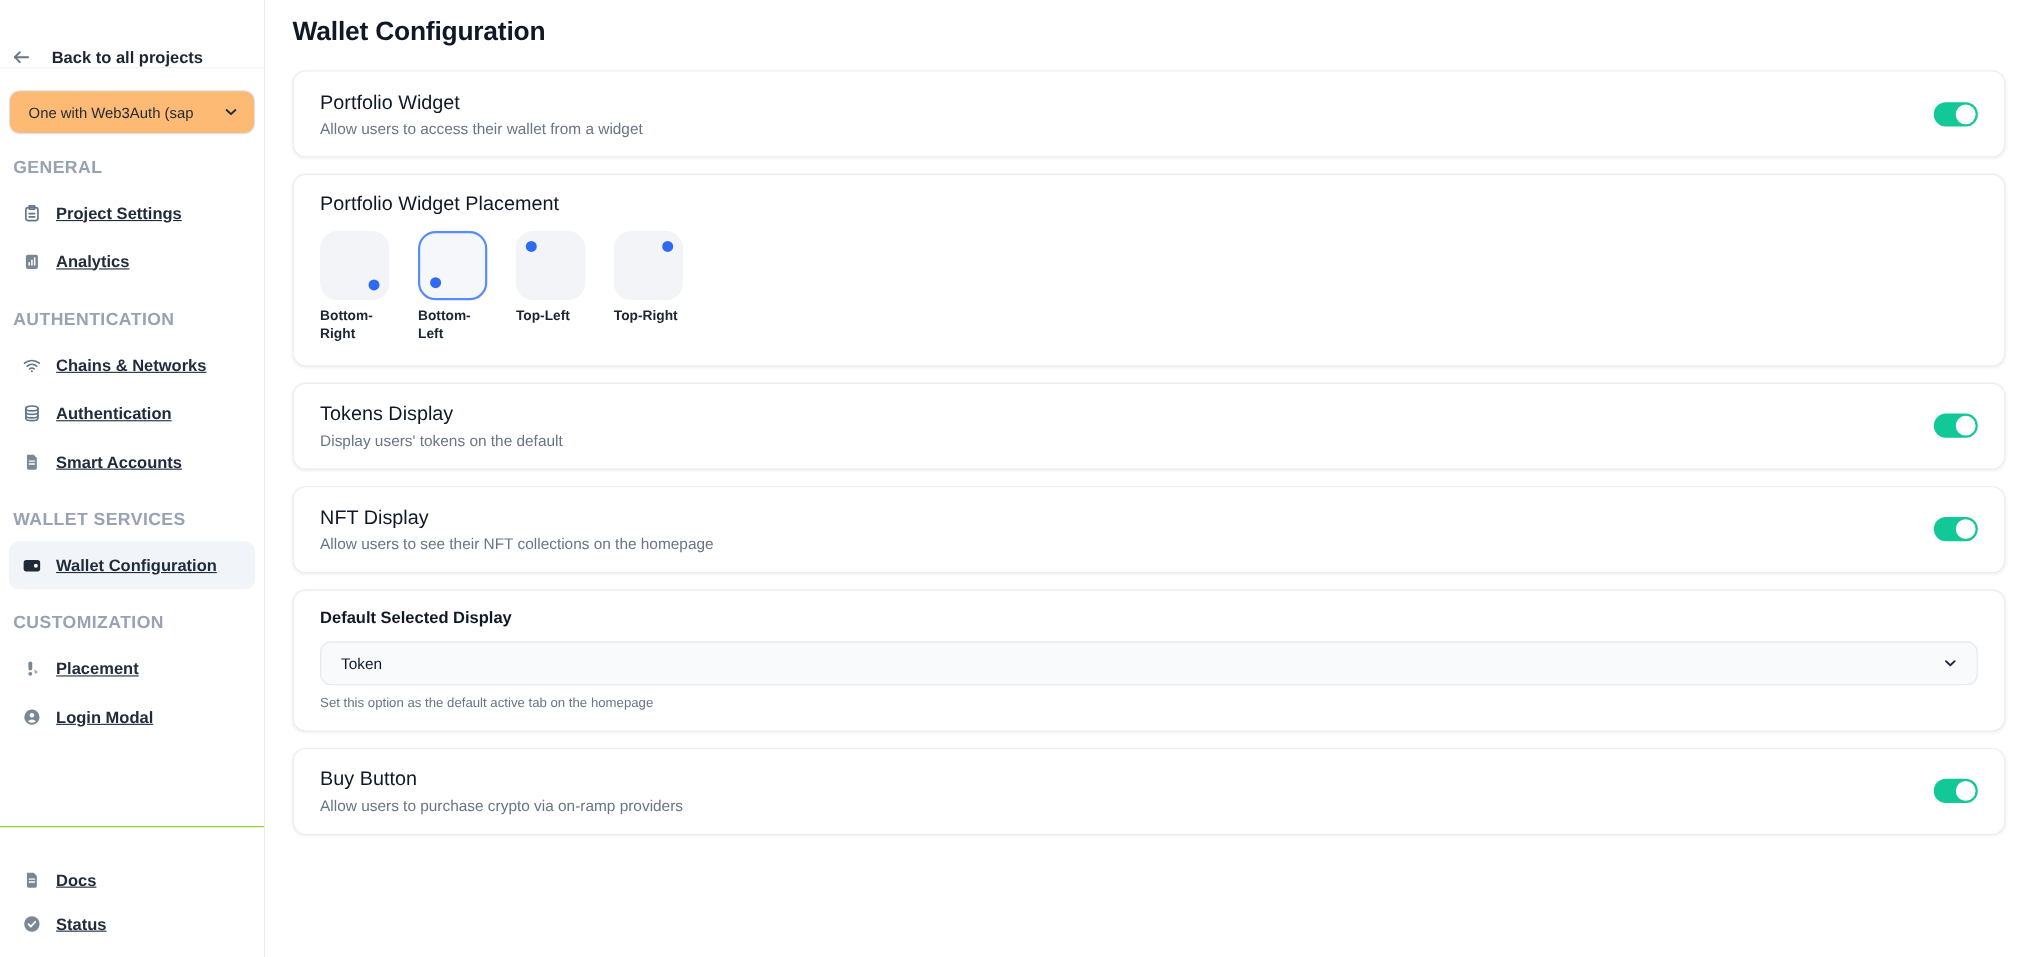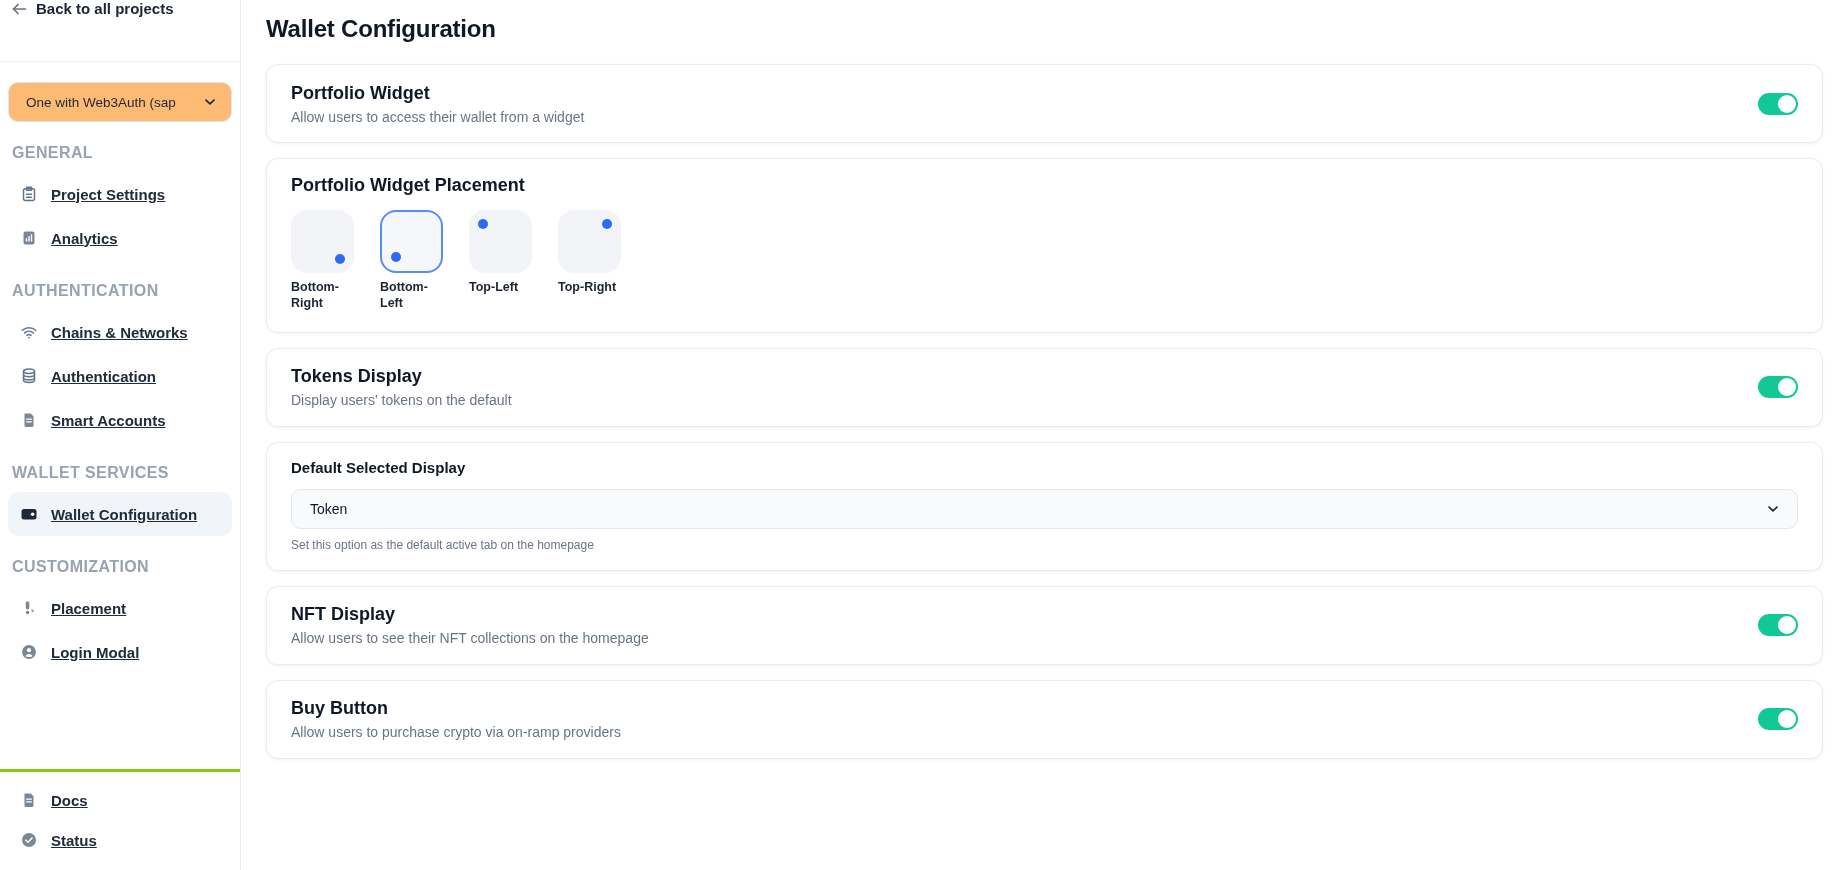--- a/index.html
+++ b/index.html
@@ -11,21 +11,21 @@
   }
   svg { display: block; }
 
   
   .sidebar {
     width: 241px; flex: 0 0 241px; height: 870px;
     border-right: 1px solid #e9edf1;
     display: flex; flex-direction: column; background: #fff;
   }
   .back-row {
-    height: 62px; display: flex; align-items: flex-start; gap: 8px;
+    height: 62px; display: flex; align-items: flex-end; gap: 19px;
     padding: 0 14px 0 10px; border-bottom: 1px solid #eef1f5; cursor: pointer;
   }
   .back-row .back-label { font-size: 15px; font-weight: 700; color: #1b2533; }
 
   .project-select {
     margin: 20px 8px 0; height: 40px;
     border: 1px solid #dde3ea; border-radius: 10px; background: #fdba74;
     display: flex; align-items: center; justify-content: space-between;
     padding: 0 13px 0 17px; cursor: pointer;
   }
@@ -41,40 +41,40 @@
   }
   .nav-item {
     height: 44px; display: flex; align-items: center; gap: 13px;
     padding: 0 12px; border-radius: 10px; cursor: pointer;
   }
   .nav-item .label { font-size: 15px; font-weight: 600; color: #202b3b; text-decoration: underline; }
   .nav-item.active { background: #f1f5f9; }
   .icon-18 { width: 18px; height: 18px; flex: 0 0 18px; }
 
   .sidebar-footer {
-    margin-top: auto; border-top: 3px solid #84cc16; padding: 8px 8px 10px;
+    margin-top: auto; border-top: 1px solid #84cc16; padding: 28px 8px 10px;
   }
   .sidebar-footer .nav-item { height: 40px; }
 
   
   .main { flex: 1 1 auto; padding: 15px 17px 0 25px; }
   .page-title {
     font-size: 24px; font-weight: 700; color: #101828;
     letter-spacing: -0.2px; margin: 0 0 21px;
   }
   .card {
     background: #fff; border: 1px solid #e9edf1; border-radius: 12px;
     box-shadow: 0 1px 3px rgba(16,24,40,.06);
     margin-bottom: 15px;
   }
   .card.row {
     display: flex; align-items: center; justify-content: space-between;
     padding: 15px 24px; min-height: 79px;
   }
-  .card-title { font-size: 18px; font-weight: 700; color: #101828; }
+  .card-title { font-size: 18px; font-weight: 400; color: #101828; }
   .card-desc { font-size: 14px; color: #697586; margin-top: 5px; }
 
   .toggle {
     width: 40px; height: 22px; border-radius: 11px; background: #e2e8f0;
     position: relative; flex: 0 0 40px; cursor: pointer;
   }
   .toggle[data-state="on"] { background: #12c896; }
   .toggle .knob {
     position: absolute; top: 2px; left: 2px; width: 18px; height: 18px;
     background: #fff; border-radius: 50%;
@@ -305,46 +305,46 @@
     <div>
       <div class="card-title">Tokens Display</div>
       <div class="card-desc">Display users' tokens on the default</div>
     </div>
     <div class="toggle" data-state="on">
         <span class="knob"></span>
       </div>
   </section>
 
 
+  <section class="card row">
+    <div>
+      <div class="card-title">NFT Display</div>
+      <div class="card-desc">Allow users to see their NFT collections on the homepage</div>
+    </div>
+    <div class="toggle" data-state="on">
+        <span class="knob"></span>
+      </div>
+  </section>
+
   <section class="card select-card">
     <div class="select-title">Default Selected Display</div>
     <div class="select-box">
       <span class="value">Token</span>
       <span>
         <svg width="16" height="16" viewBox="0 0 18 18" fill="none" stroke="#1f2937" stroke-width="1.9" stroke-linecap="round" stroke-linejoin="round">
             <path d="M4.5 6.8L9 11l4.5-4.2"></path>
           </svg>
       </span>
     </div>
     <div class="select-helper">Set this option as the default active tab on the homepage</div>
   </section>
 
   <section class="card row">
     <div>
-      <div class="card-title">NFT Display</div>
-      <div class="card-desc">Allow users to see their NFT collections on the homepage</div>
+      <div class="card-title">Buy Button</div>
+      <div class="card-desc">Allow users to purchase crypto via on-ramp providers</div>
     </div>
     <div class="toggle" data-state="on">
         <span class="knob"></span>
       </div>
   </section>
 
-  <section class="card row">
-    <div>
-      <div class="card-title">Buy Button</div>
-      <div class="card-desc">Allow users to purchase crypto via on-ramp providers</div>
-    </div>
-    <div class="toggle" data-state="on">
-        <span class="knob"></span>
-      </div>
-  </section>
-
 </main>
 
 </body></html>

